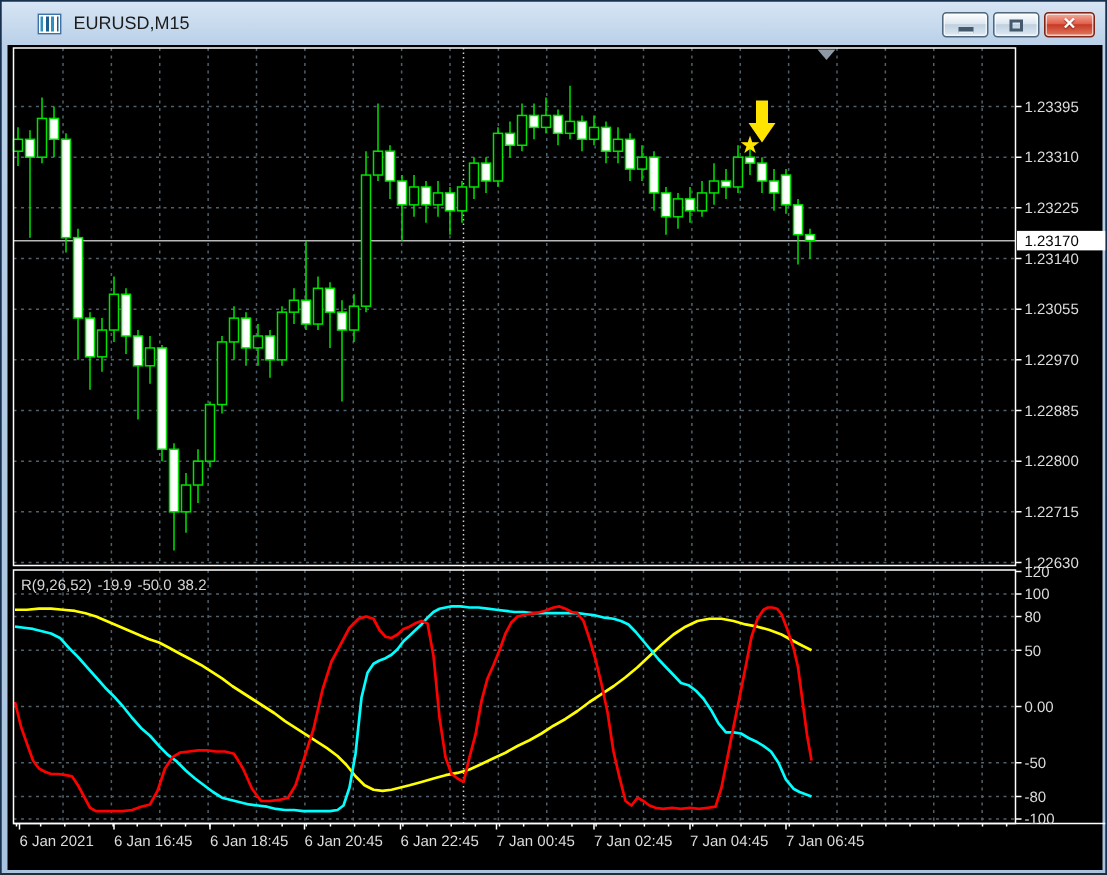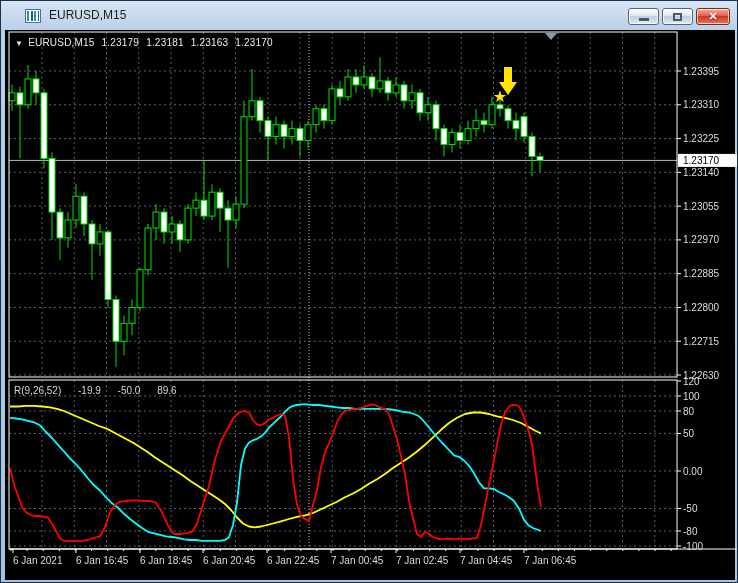--- a/index.html
+++ b/index.html
@@ -19,21 +19,21 @@
   .btn-close{left:695px;width:34px;background:linear-gradient(#f0b0a0,#e2604c 45%,#c83a24 50%,#e07a62);border-color:#7e2718;}
   .glyph-min{width:10px;height:3px;background:#45596d;border-bottom:1px solid #e8f1f8;margin-top:6px;}
   .glyph-restore{width:9px;height:8px;border:2px solid #45596d;box-sizing:border-box;background:transparent;}
   .glyph-close{color:#fff;font-size:11px;font-weight:bold;text-shadow:0 1px 1px #7e2718;line-height:1;}
   .client{position:absolute;left:4px;top:29px;width:730px;height:550px;background:#000;}
   svg{position:absolute;left:0;top:0;pointer-events:none;}
   .ohlc-header{position:absolute;left:14px;top:36px;font-size:10px;color:#ececec;letter-spacing:.2px;z-index:7;white-space:nowrap;}
   .ohlc-header .tri{font-size:8px;margin-right:5px;color:#e0e0e0;}
   .ohlc-header span{margin-right:4px;}
   .ind-header{position:absolute;left:13px;top:384px;font-size:10px;color:#d6d6d6;z-index:7;white-space:nowrap;}
-  .ind-header span{margin-right:14px;}
+  .ind-header span{margin-right:1px;}
   .hotspot{position:absolute;z-index:6;background:transparent;}
 </style>
 </head>
 <body>
 
 <div class="window">
   <div class="titlebar">
     <div class="title-icon">
         <div class="bars"></div>
       </div>
@@ -352,27 +352,20 @@
       <line x1="330" y1="548" x2="330" y2="552" stroke="#ffffff"></line>
       <text x="330" y="563" fill="#dcdcdc" font-size="10" font-family="&quot;Liberation Sans&quot;,sans-serif" text-anchor="start">7 Jan 00:45</text>
       <line x1="395" y1="548" x2="395" y2="552" stroke="#ffffff"></line>
       <text x="395" y="563" fill="#dcdcdc" font-size="10" font-family="&quot;Liberation Sans&quot;,sans-serif" text-anchor="start">7 Jan 02:45</text>
       <line x1="459" y1="548" x2="459" y2="552" stroke="#ffffff"></line>
       <text x="459" y="563" fill="#dcdcdc" font-size="10" font-family="&quot;Liberation Sans&quot;,sans-serif" text-anchor="start">7 Jan 04:45</text>
       <line x1="523" y1="548" x2="523" y2="552" stroke="#ffffff"></line>
       <text x="523" y="563" fill="#dcdcdc" font-size="10" font-family="&quot;Liberation Sans&quot;,sans-serif" text-anchor="start">7 Jan 06:45</text>
     </svg>
 
-  <div class="ohlc-header">
-    <span class="tri">▼</span><span>EURUSD,M15</span>
-    <span>1.23179</span>
-    <span>1.23181</span>
-    <span>1.23163</span>
-    <span>1.23170</span>
-  </div>
 
   <div class="ind-header">
     <span>R(9,26,52)</span>
     <span>-19.9</span>
     <span>-50.0</span>
-    <span>89.6</span>
+    <span>38.2</span>
   </div>
 </div>
 
 </body></html>

